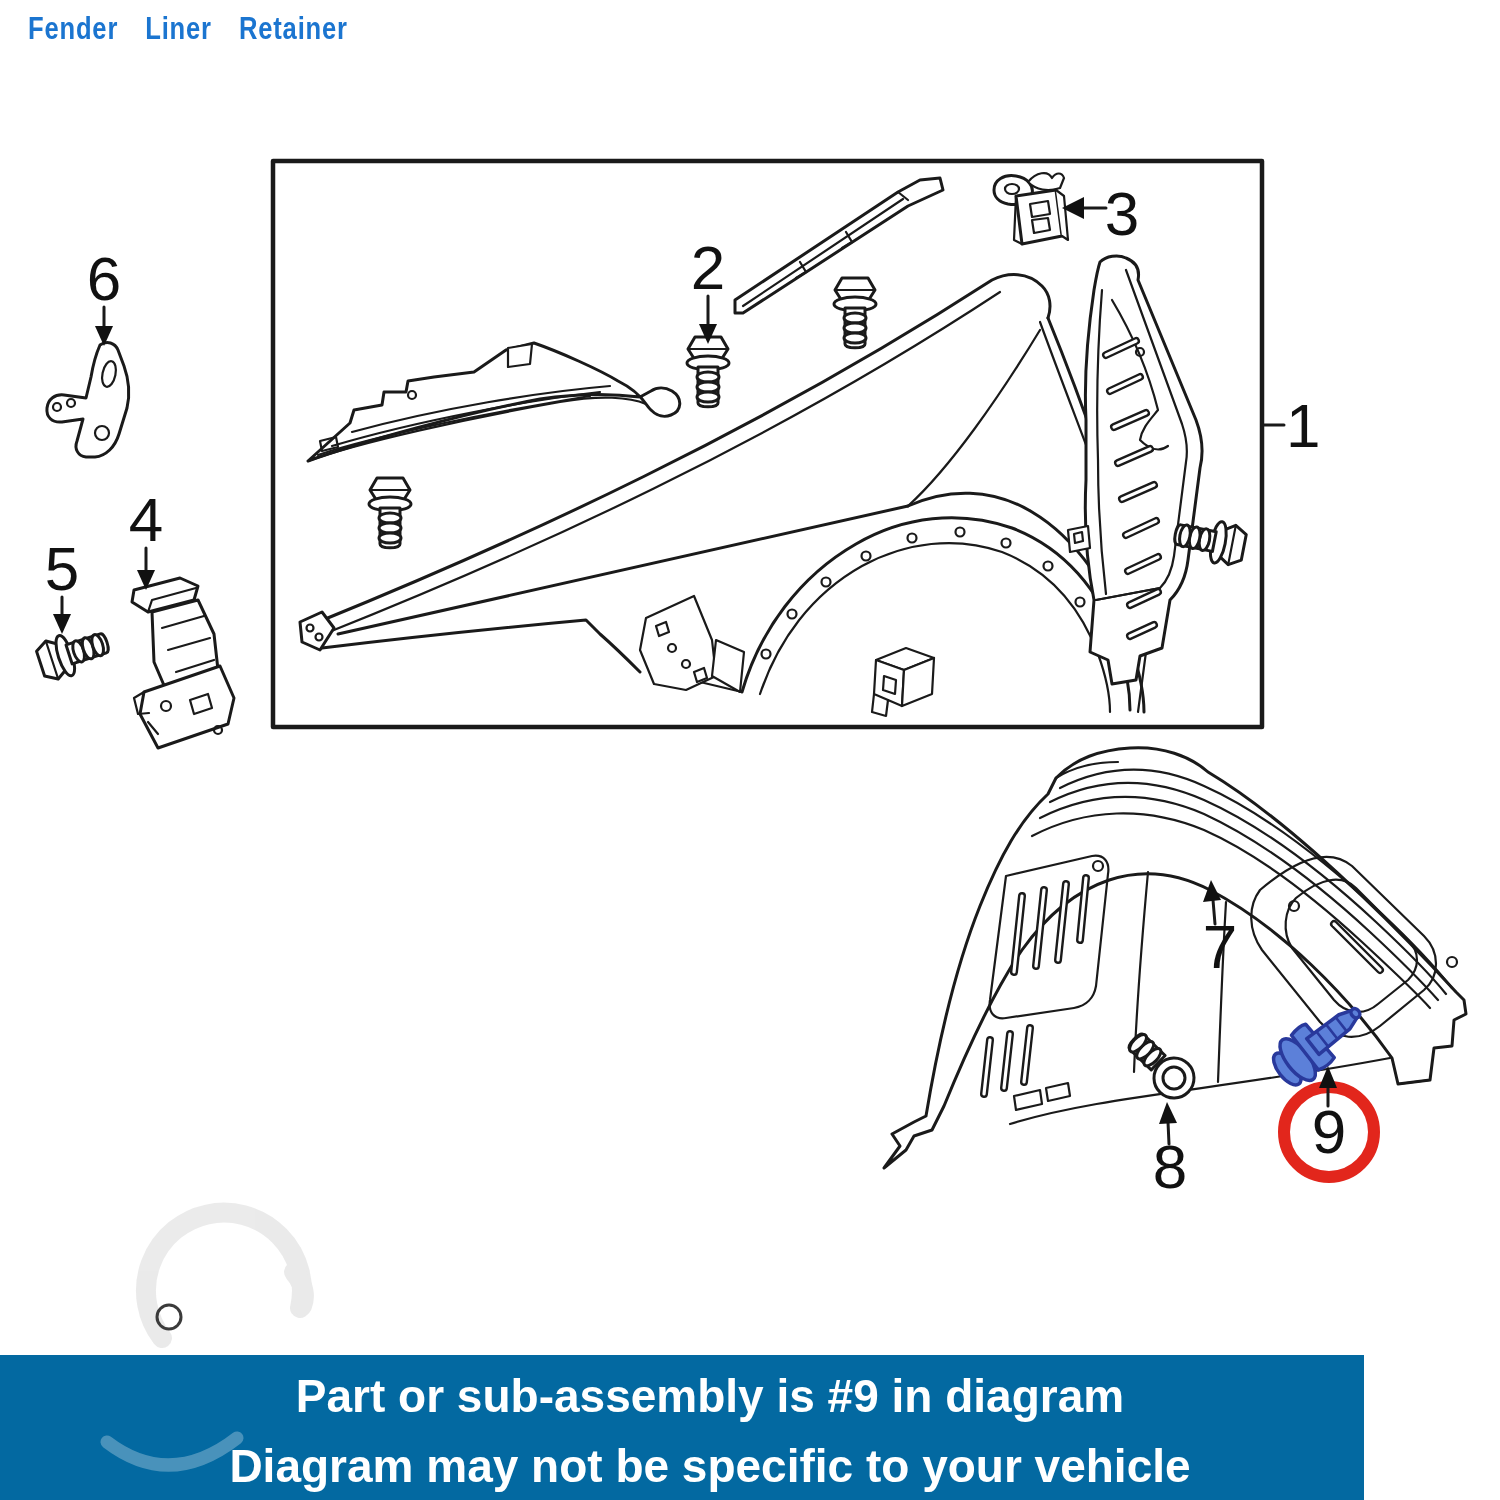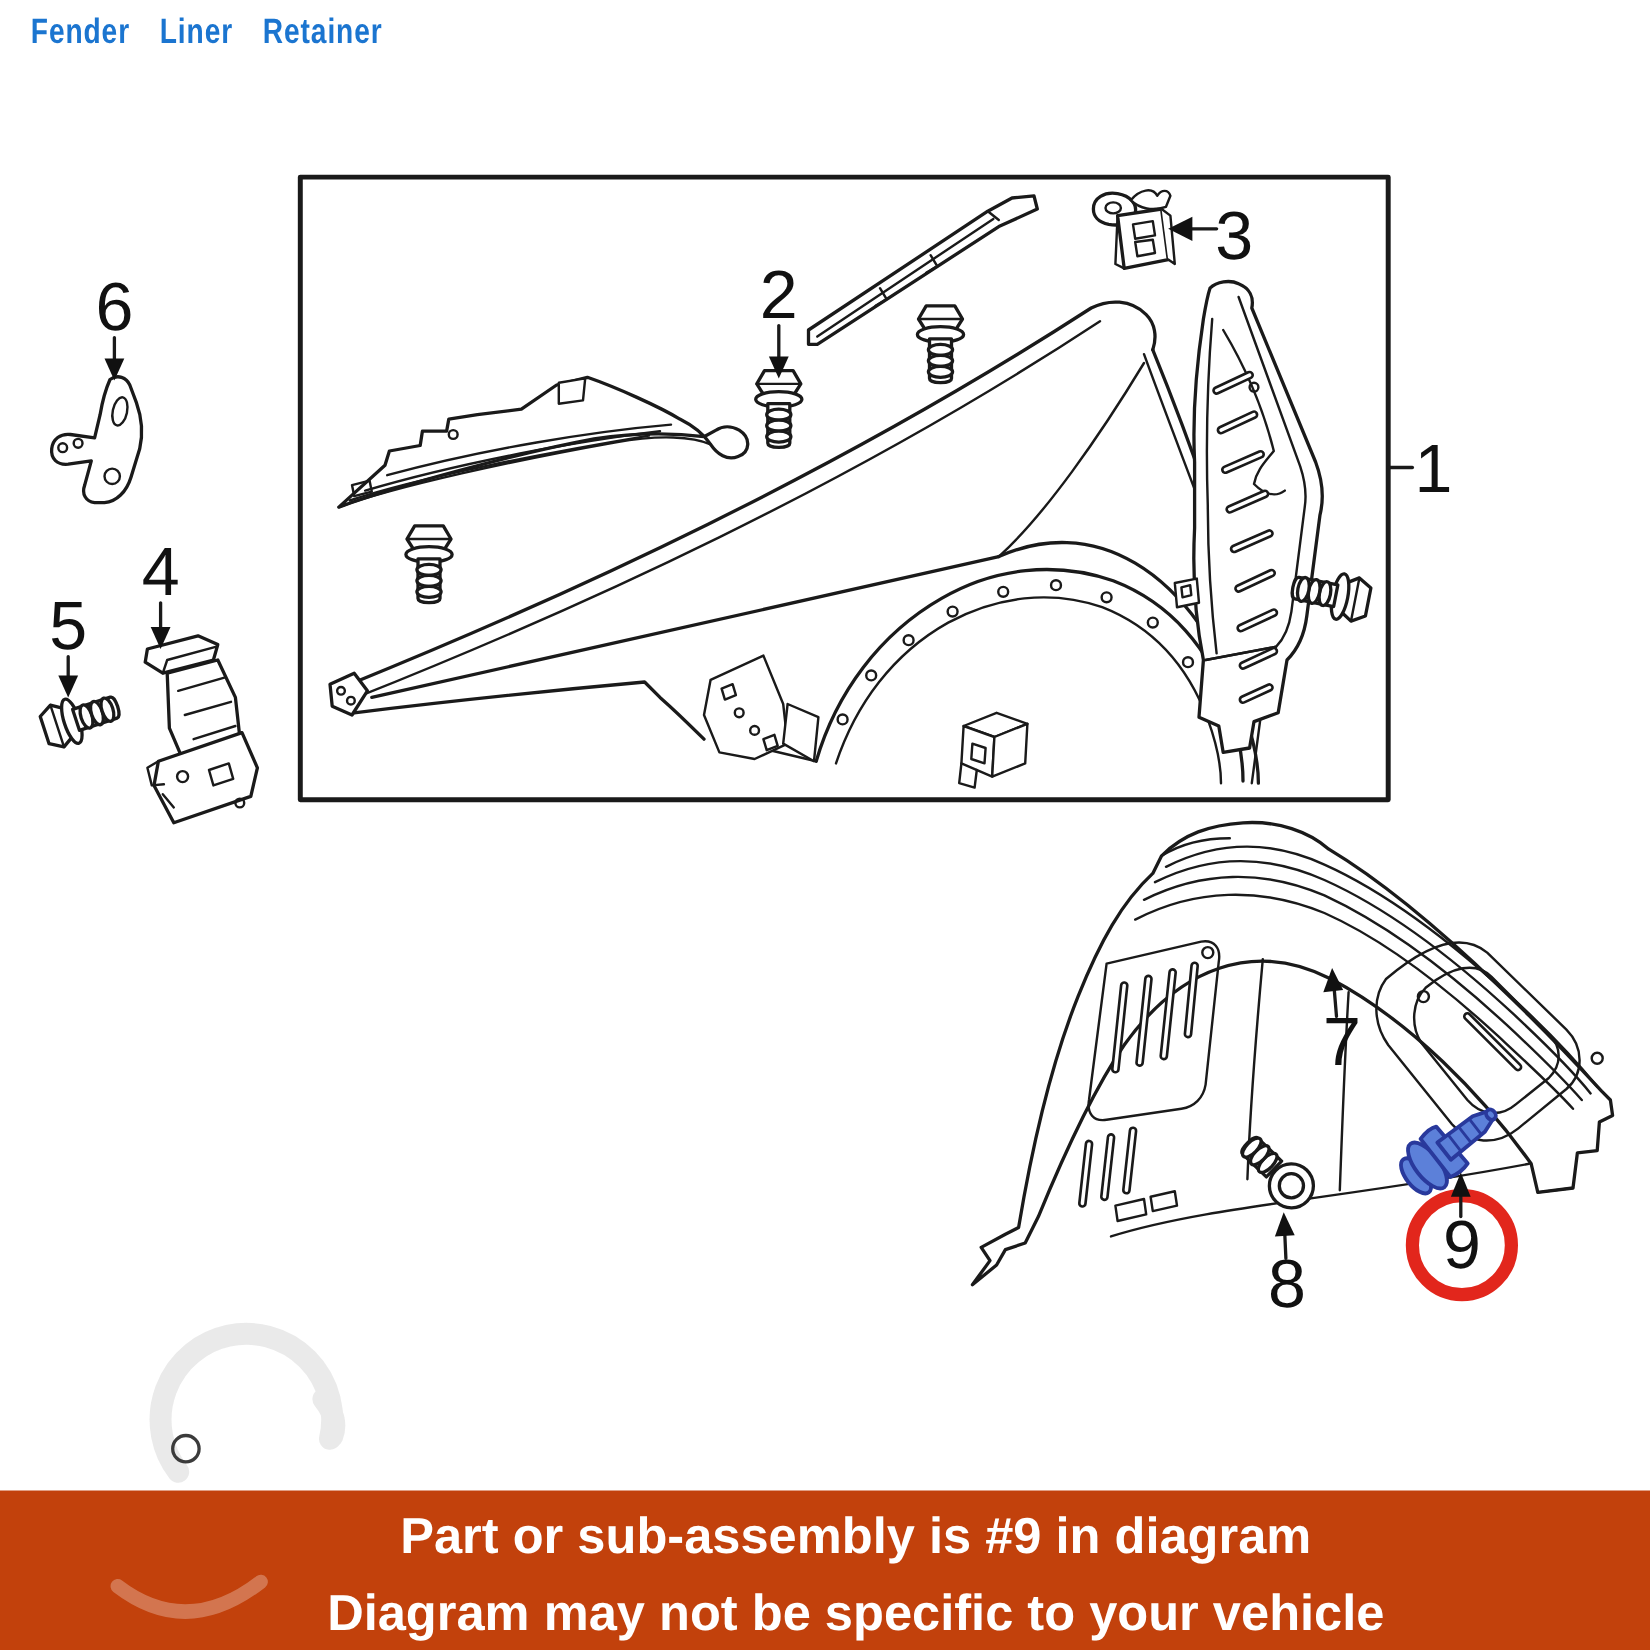--- a/index.html
+++ b/index.html
@@ -15,21 +15,21 @@
   .diagram-svg .thin{stroke-width:2.2;}
   .diagram-svg .box{stroke-width:4.5;}
   .diagram-svg .slot-o{stroke-width:8;}
   .diagram-svg .slot-i{stroke:#ffffff;stroke-width:3.2;}
   .diagram-svg text{font-family:"Liberation Sans",sans-serif;font-size:62px;fill:#111;stroke:none;}
   .diagram-svg .arrowhead{fill:#111;stroke:none;}
   .diagram-svg .blue-part{fill:#5c80d9;stroke:#29399c;stroke-width:3.5;}
   .diagram-svg .blue-line{stroke:#29399c;stroke-width:2.6;}
   .diagram-svg .red-ring{stroke:#e2261c;stroke-width:12;}
   .diagram-svg .wm-arc{stroke:#e7e7e7;stroke-width:20;}
-  .banner{position:absolute;left:0;top:1355px;width:1500px;height:145px;background:#c2410c;z-index:2;}
+  .banner{position:absolute;left:0;top:1355px;width:1364px;height:145px;background:#0369a1;z-index:2;}
   .banner-text{position:absolute;left:0;top:0;width:100%;text-align:center;color:#ffffff;
     font-weight:700;font-size:46px;transform:translateX(28px);white-space:nowrap;}
   .banner-line1{top:14px;}
   .banner-line2{top:84px;}
   .watermark{position:absolute;left:22px;top:1364px;z-index:3;color:rgba(255,255,255,0.20);
     font-size:80px;font-weight:700;letter-spacing:7px;white-space:nowrap;}
   .wm-smile{position:absolute;left:95px;top:1428px;z-index:3;}
 </style>
 </head>
 <body>

